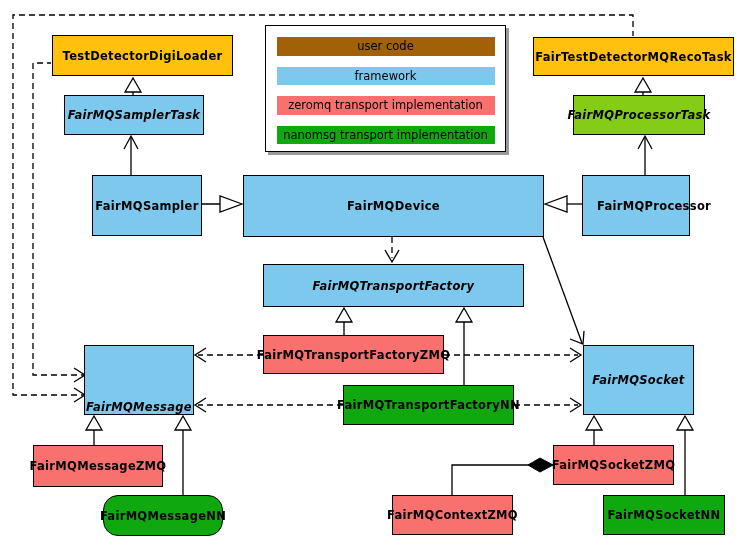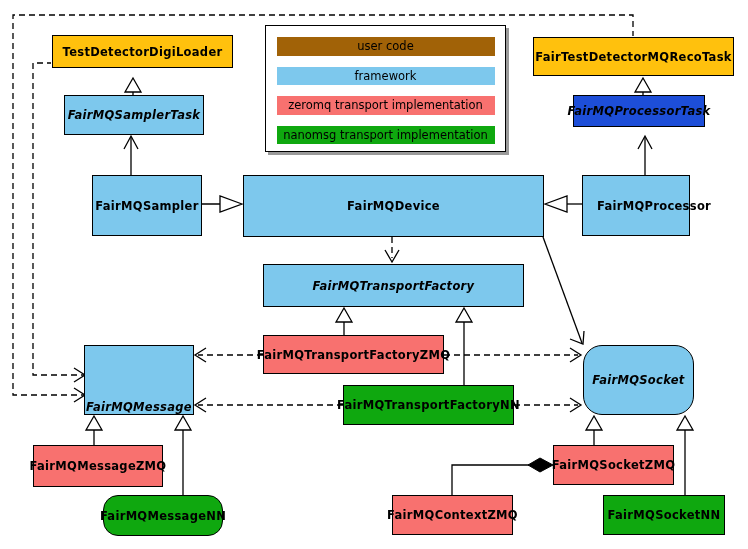--- a/index.html
+++ b/index.html
@@ -132,48 +132,48 @@
       <line class="edge" x1="685" y1="495" x2="685" y2="430"></line>
       <polygon class="tri" points="685,416 693,430 677,430"></polygon>
     </g>
 
     <g>
       <polyline class="edge" points="452,495 452,465 529,465"></polyline>
       <polygon class="diamond" points="528,465 540,458 553,465 540,472"></polygon>
     </g>
   </svg>
 
-  <div class="node" style="left: 52px; top: 35px; width: 181px; height: 33px; background-color: rgb(255, 193, 13);">
+  <div class="node" style="left: 52px; top: 35px; width: 181px; height: 41px; background-color: rgb(255, 193, 13);">
     <span>TestDetectorDigiLoader</span>
   </div>
   <div class="node" style="left: 533px; top: 37px; width: 201px; height: 39px; background-color: rgb(255, 193, 13);">
     <span>FairTestDetectorMQRecoTask</span>
   </div>
   <div class="node abstract" style="left: 64px; top: 95px; width: 140px; height: 40px; background-color: rgb(125, 200, 237);">
     <span>FairMQSamplerTask</span>
   </div>
-  <div class="node abstract" style="left: 573px; top: 95px; width: 132px; height: 32px; background-color: #1d4ed8;">
+  <div class="node abstract" style="left: 573px; top: 95px; width: 132px; height: 40px; background-color: #84cc16;">
     <span>FairMQProcessorTask</span>
   </div>
   <div class="node" style="left: 92px; top: 175px; width: 110px; height: 61px; background-color: rgb(125, 200, 237);">
     <span>FairMQSampler</span>
   </div>
   <div class="node" style="left: 243px; top: 175px; width: 301px; height: 62px; background-color: rgb(125, 200, 237);">
     <span>FairMQDevice</span>
   </div>
   <div class="node" style="left: 582px; top: 175px; width: 108px; height: 61px; background-color: rgb(125, 200, 237); padding-left: 36px;">
     <span>FairMQProcessor</span>
   </div>
   <div class="node abstract" style="left: 263px; top: 264px; width: 261px; height: 43px; background-color: rgb(125, 200, 237);">
     <span>FairMQTransportFactory</span>
   </div>
   <div class="node abstract" style="left: 84px; top: 345px; width: 110px; height: 70px; background-color: rgb(125, 200, 237); align-items: flex-end;">
     <span>FairMQMessage</span>
   </div>
-  <div class="node abstract" style="left: 583px; top: 345px; width: 111px; height: 70px; background-color: rgb(125, 200, 237); border-radius: 19px;">
+  <div class="node abstract" style="left: 583px; top: 345px; width: 111px; height: 70px; background-color: rgb(125, 200, 237);">
     <span>FairMQSocket</span>
   </div>
   <div class="node" style="left: 263px; top: 335px; width: 181px; height: 39px; background-color: rgb(248, 113, 111);">
     <span>FairMQTransportFactoryZMQ</span>
   </div>
   <div class="node" style="left: 343px; top: 385px; width: 171px; height: 40px; background-color: rgb(15, 168, 15);">
     <span>FairMQTransportFactoryNN</span>
   </div>
   <div class="node" style="left: 33px; top: 445px; width: 130px; height: 42px; background-color: rgb(248, 113, 111);">
     <span>FairMQMessageZMQ</span>

